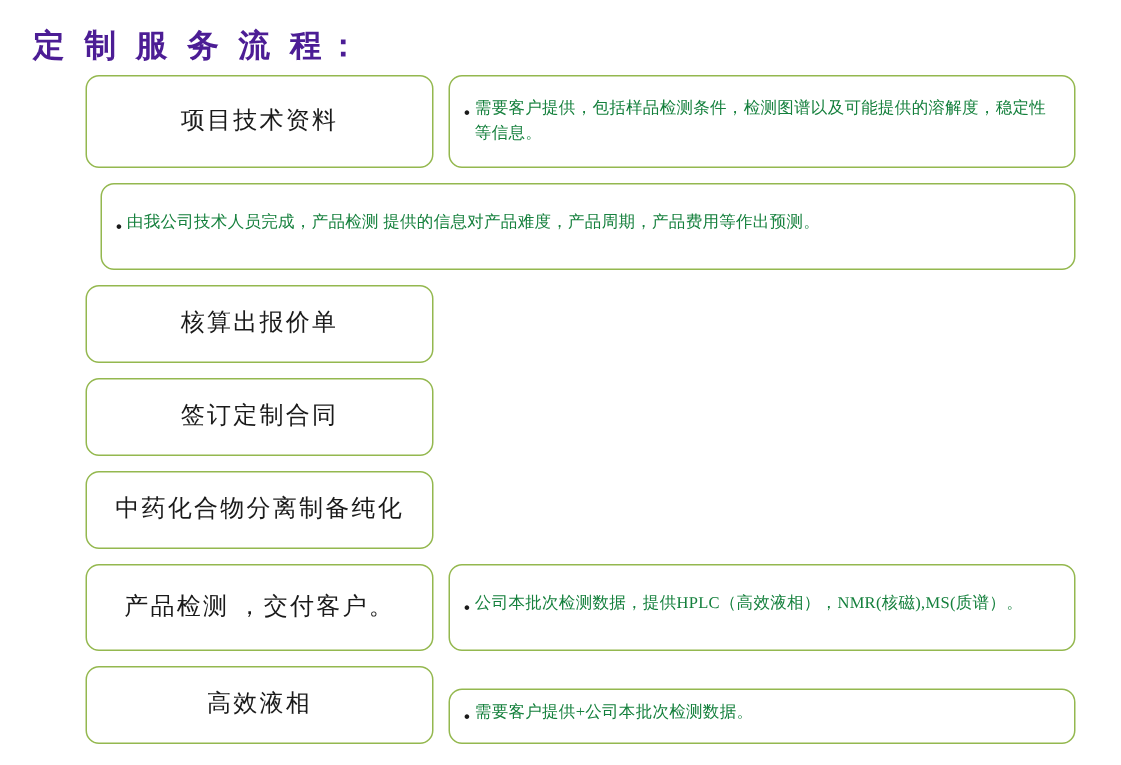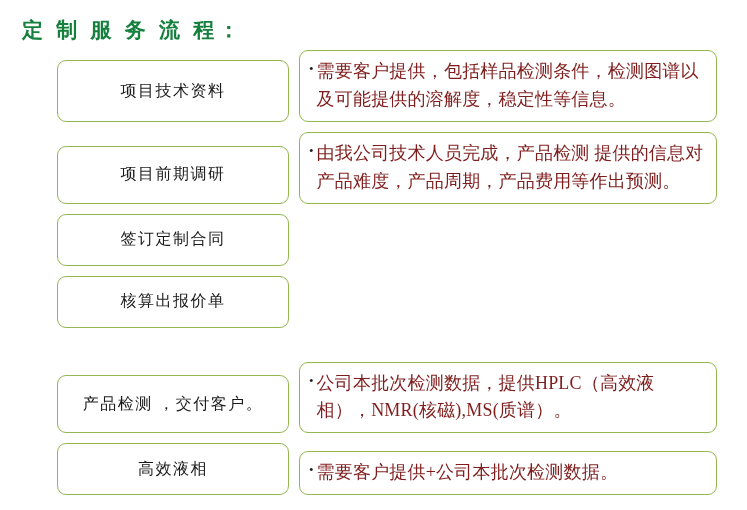--- a/index.html
+++ b/index.html
@@ -20,21 +20,21 @@
     height: 510px;
   }
   .title {
     position: absolute;
     left: 22px;
     top: 16px;
     font-family: "Liberation Serif", "DejaVu Serif", serif;
     font-size: 21px;
     font-weight: bold;
     letter-spacing: 4px;
-    color: #15803d;
+    color: #4c1d95;
   }
   .flow {
     position: absolute;
     left: 57px;
     top: 50px;
     width: 660px;
   }
   .row {
     display: flex;
     align-items: flex-end;
@@ -80,23 +80,23 @@
   }
   .bullet {
     font-size: 13px;
     line-height: 1.55;
     color: #1a1a1a;
     margin-right: 3px;
     flex: none;
     padding-top: 1px;
   }
   .detail-text {
-    font-size: 18px;
+    font-size: 11px;
     line-height: 1.55;
-    color: #7f1d1d;
+    color: #15803d;
     letter-spacing: 0.2px;
   }
   .row-h1 .step-box, .row-h1 .detail-box { min-height: 62px; }
   .row-h2 .step-box, .row-h2 .detail-box { min-height: 58px; }
   .row-plain .step-box { min-height: 52px; }
   .detail-box.empty { border: none; background: transparent; }
 </style>
 </head>
 <body>
 
@@ -113,49 +113,49 @@
       <div class="gap"></div>
       <div class="detail-box">
         <div class="detail-inner">
           <span class="bullet">•</span>
           <span class="detail-text">需要客户提供，包括样品检测条件，检测图谱以及可能提供的溶解度，稳定性等信息。</span>
         </div>
       </div>
     </div>
 
     <div class="row row-h2">
-      <div class="step-box">
-        <span class="step-label">项目前期调研</span>
-      </div>
       <div class="gap"></div>
       <div class="detail-box">
         <div class="detail-inner">
           <span class="bullet">•</span>
           <span class="detail-text">由我公司技术人员完成，产品检测 提供的信息对产品难度，产品周期，产品费用等作出预测。</span>
         </div>
       </div>
+    </div>
+
+    <div class="row row-plain">
+      <div class="step-box">
+        <span class="step-label">核算出报价单</span>
+      </div>
+      <div class="gap"></div>
+      <div class="detail-box empty"></div>
     </div>
 
     <div class="row row-plain">
       <div class="step-box">
         <span class="step-label">签订定制合同</span>
       </div>
       <div class="gap"></div>
       <div class="detail-box empty"></div>
     </div>
 
     <div class="row row-plain">
       <div class="step-box">
-        <span class="step-label">核算出报价单</span>
+        <span class="step-label">中药化合物分离制备纯化</span>
       </div>
-      <div class="gap"></div>
-      <div class="detail-box empty"></div>
-    </div>
-
-    <div class="row row-plain">
       <div class="gap"></div>
       <div class="detail-box empty"></div>
     </div>
 
     <div class="row row-h2">
       <div class="step-box">
         <span class="step-label">产品检测 ，交付客户。</span>
       </div>
       <div class="gap"></div>
       <div class="detail-box">

